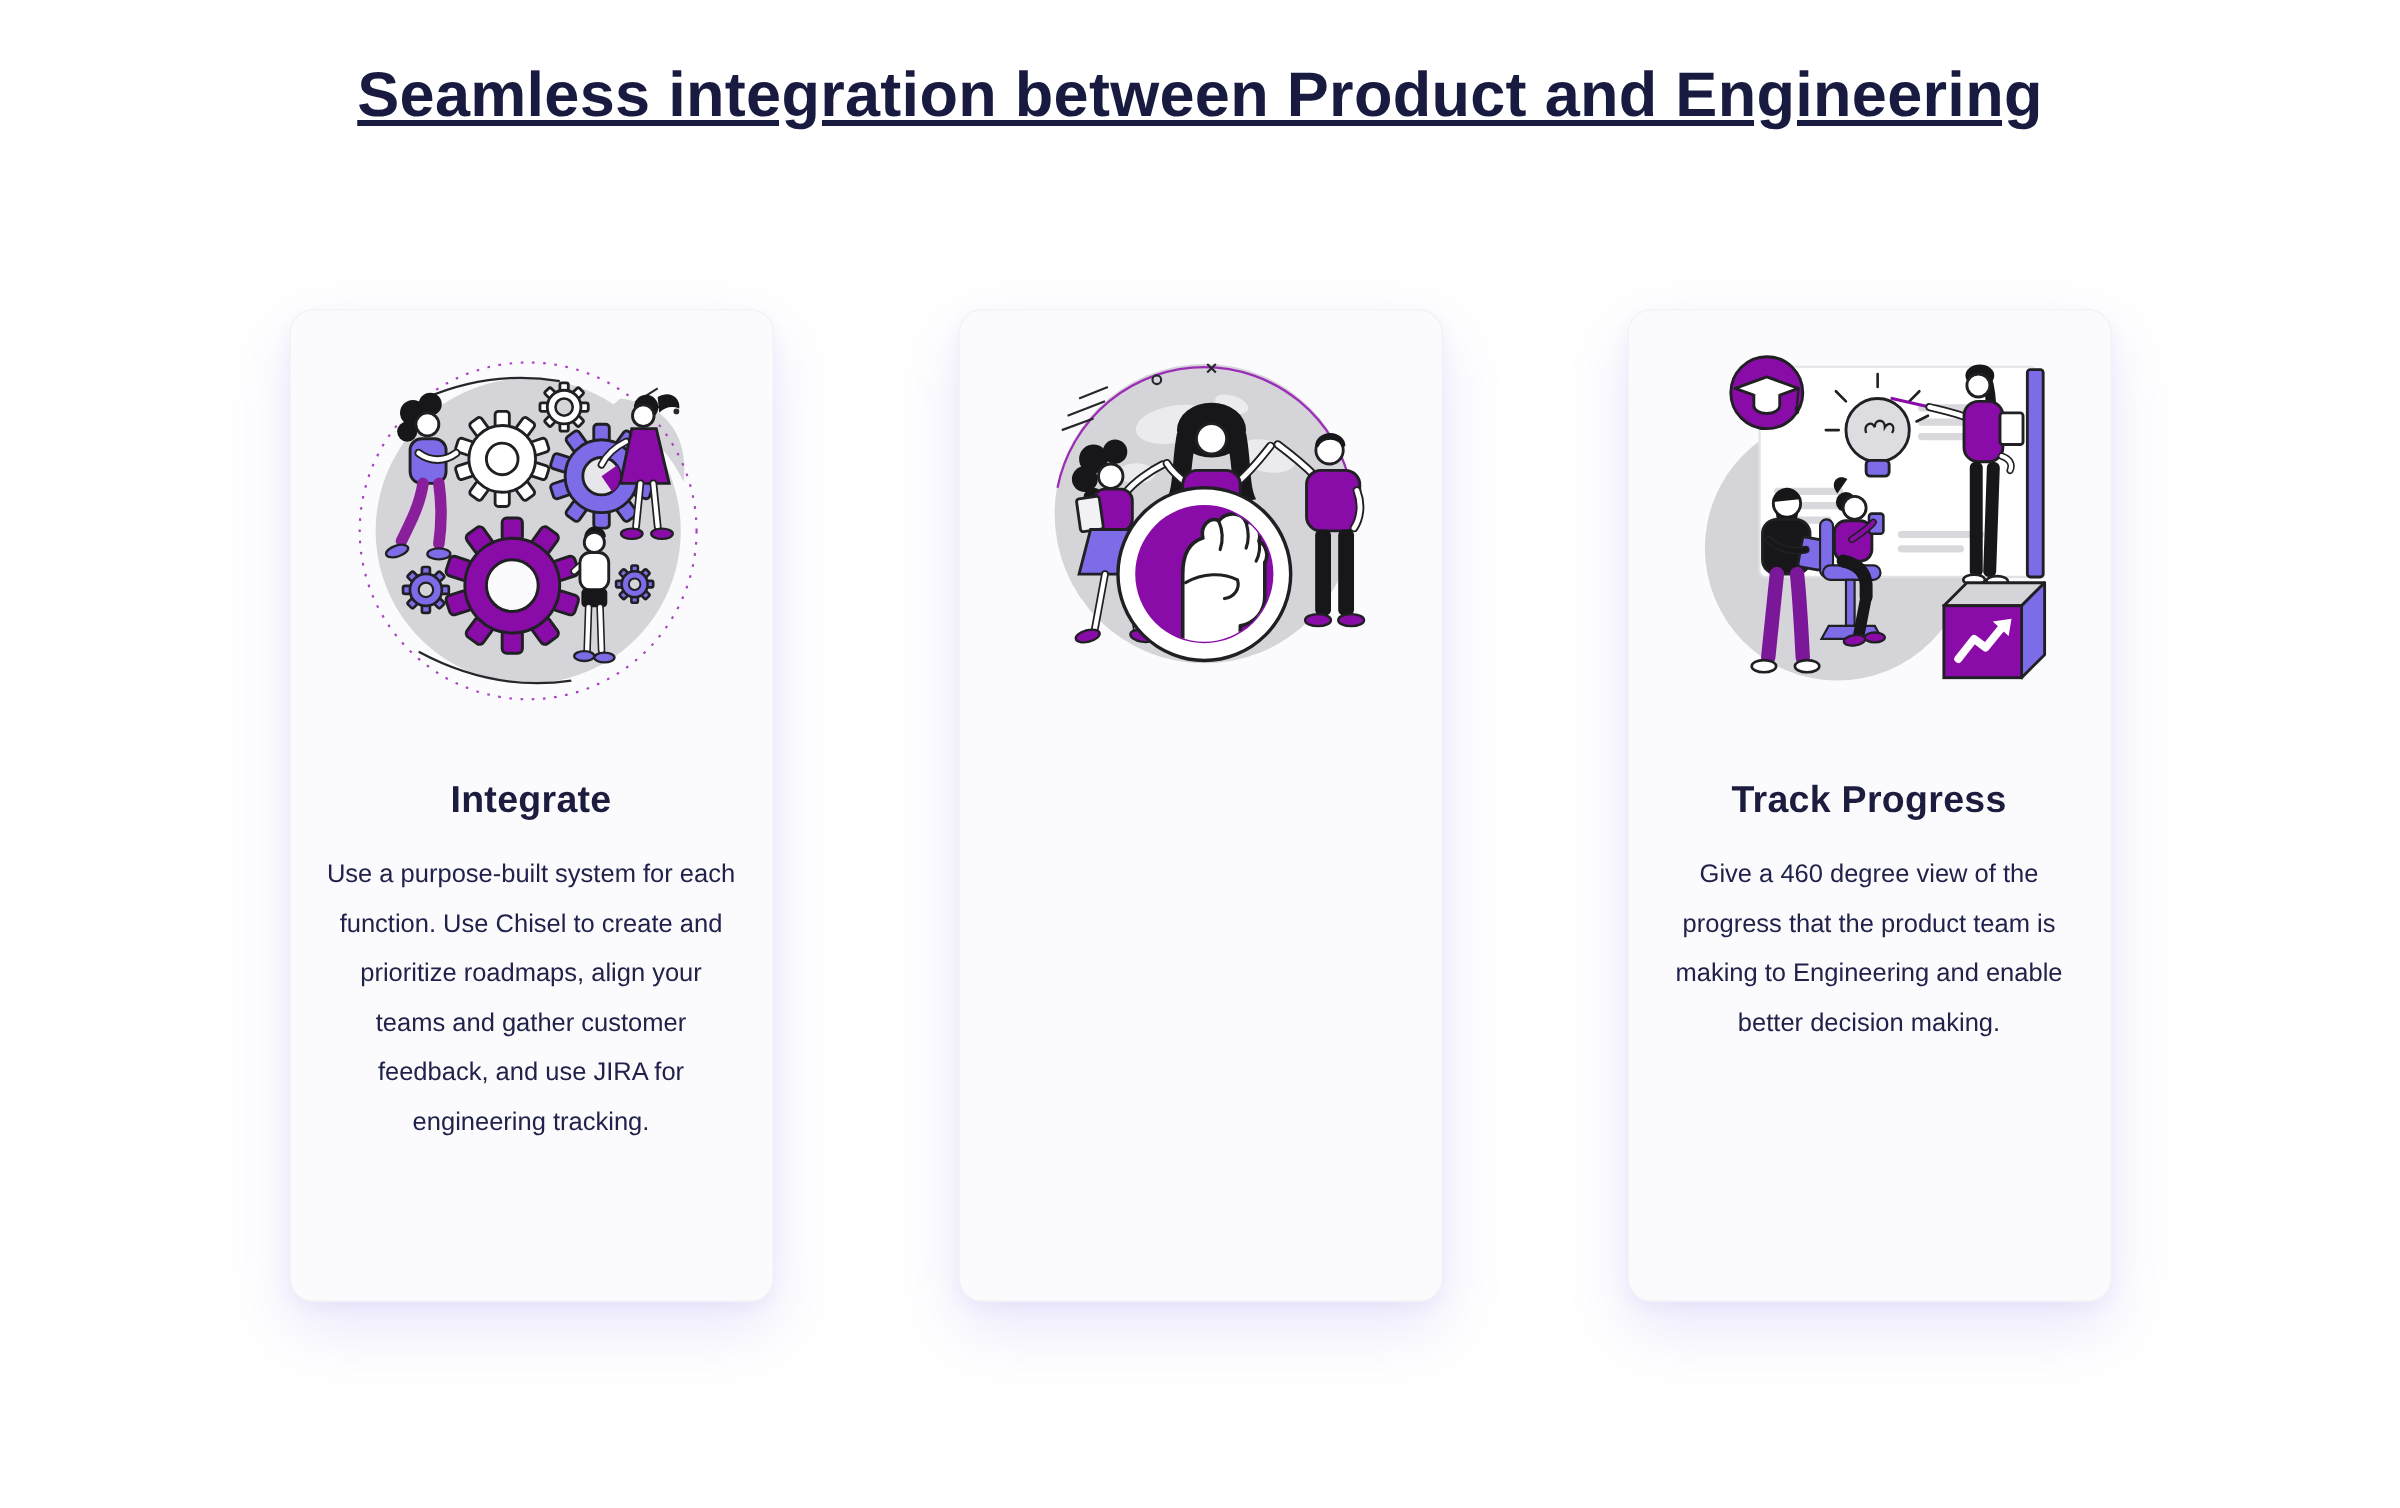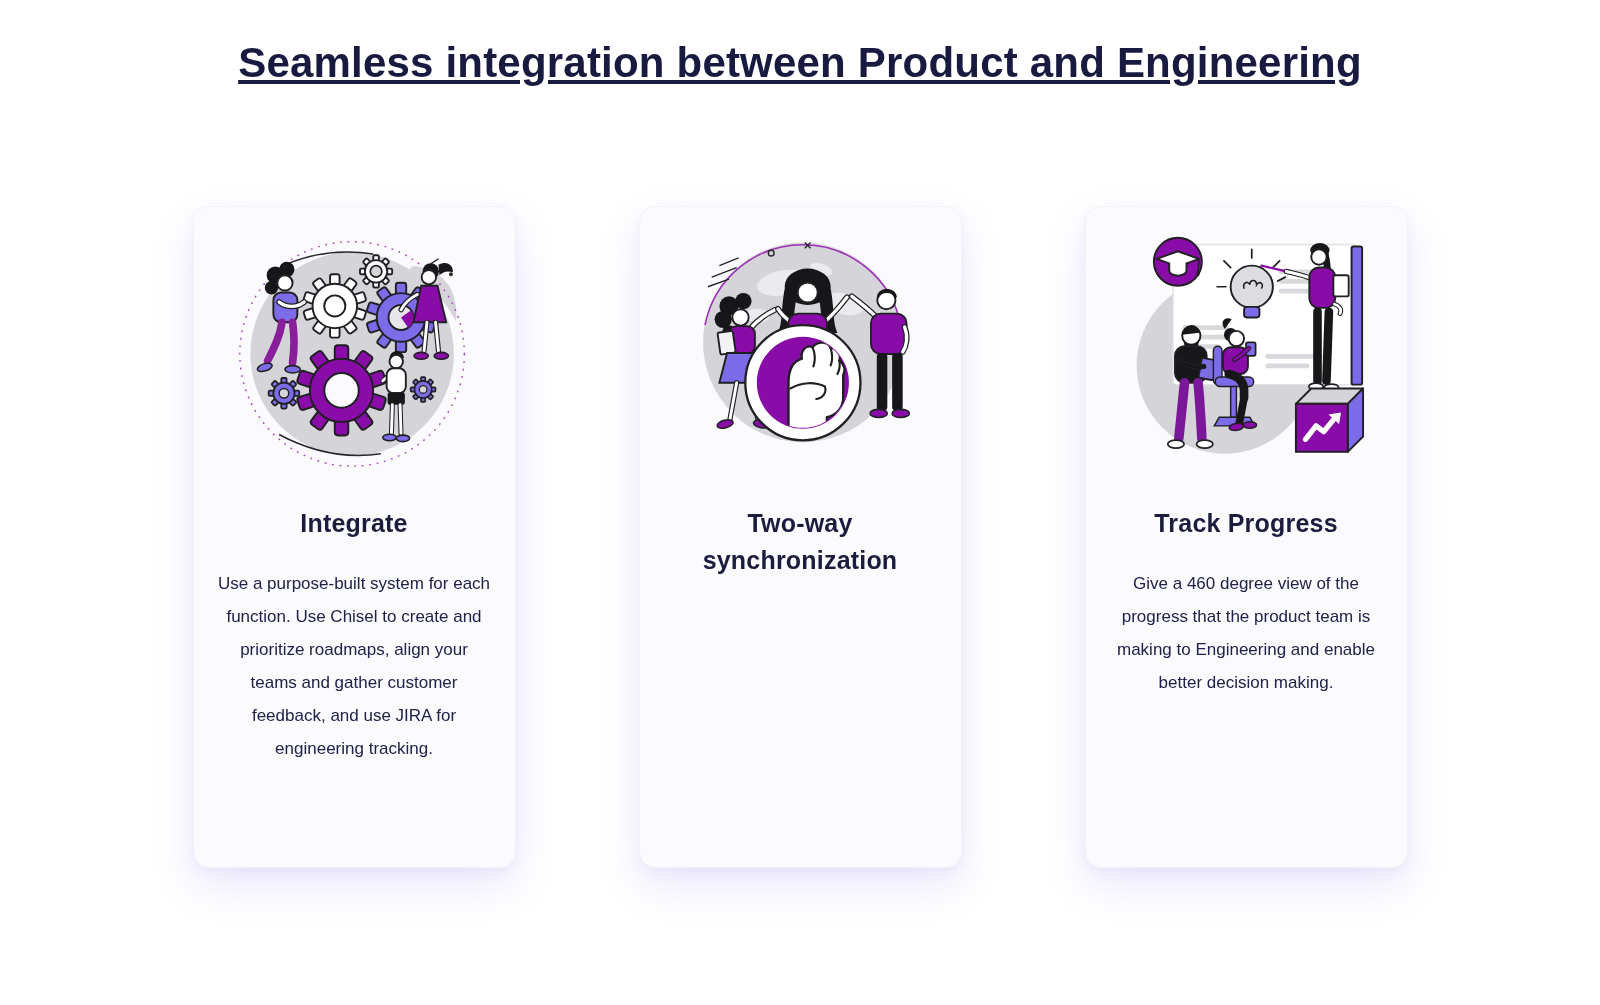--- a/index.html
+++ b/index.html
@@ -39,30 +39,30 @@
     box-shadow:0 18px 42px rgba(124,108,232,0.16), 0 4px 10px rgba(124,108,232,0.07);
   }
   .illus {
     height:238px;
     display:flex;
     align-items:center;
     justify-content:center;
   }
   .illus svg { width:250px; height:238px; }
   .card h2 {
-    margin:34px 0 0;
+    margin:44px 0 0;
     text-align:center;
     font-size:25px;
     font-weight:600;
     letter-spacing:0.2px;
     line-height:37px;
     color:#1b1c3e;
   }
   .card p {
-    margin:25px auto 0;
+    margin:14px auto 0;
     max-width:280px;
     text-align:center;
     font-size:17px;
     line-height:33px;
     color:#20224a;
   }
 </style>
 </head>
 <body>
 
@@ -234,21 +234,20 @@
                 <circle cx="133" cy="156" r="47"></circle>
               </clipPath>
             <g clip-path="url(#fistclip)">
               <path d="M118 210 L118 156 C118 143 122 134 132 131 C130 122 137 116 143 119 C149 112 159 113 162 120 C169 120 173 126 171 133 C176 136 178 143 175 148 L175 172 C175 182 168 190 158 192 L158 210 Z" fill="#ffffff" stroke="#202024" stroke-width="2.5" stroke-linejoin="round"></path>
               <path d="M143 119 C146 126 146 133 144 139 M162 120 C164 127 164 133 162 138 M171 133 C172 138 171 143 169 147" fill="none" stroke="#202024" stroke-width="2.2" stroke-linecap="round"></path>
               <path d="M120 162 C132 155 146 155 156 160 M156 160 C158 166 154 172 147 173" fill="none" stroke="#202024" stroke-width="2.2" stroke-linecap="round"></path>
             </g>
           </g>
         </svg>
       </div>
-      <h2>Two-way synchronization</h2>
     </article>
 
     <article class="card">
       <div class="illus">
         <svg viewBox="0 0 260 248" aria-hidden="true">
           <circle cx="108" cy="138" r="92" fill="#d5d4d8"></circle>
           <g>
             <rect x="54" y="12" width="192" height="146" rx="4" fill="#ffffff" stroke="#e2e1e6" stroke-width="1.5"></rect>
             <rect x="240" y="14" width="11" height="144" rx="2" fill="#7c6ce8" stroke="#202024" stroke-width="2"></rect>
             <g fill="#d9d8dc">

